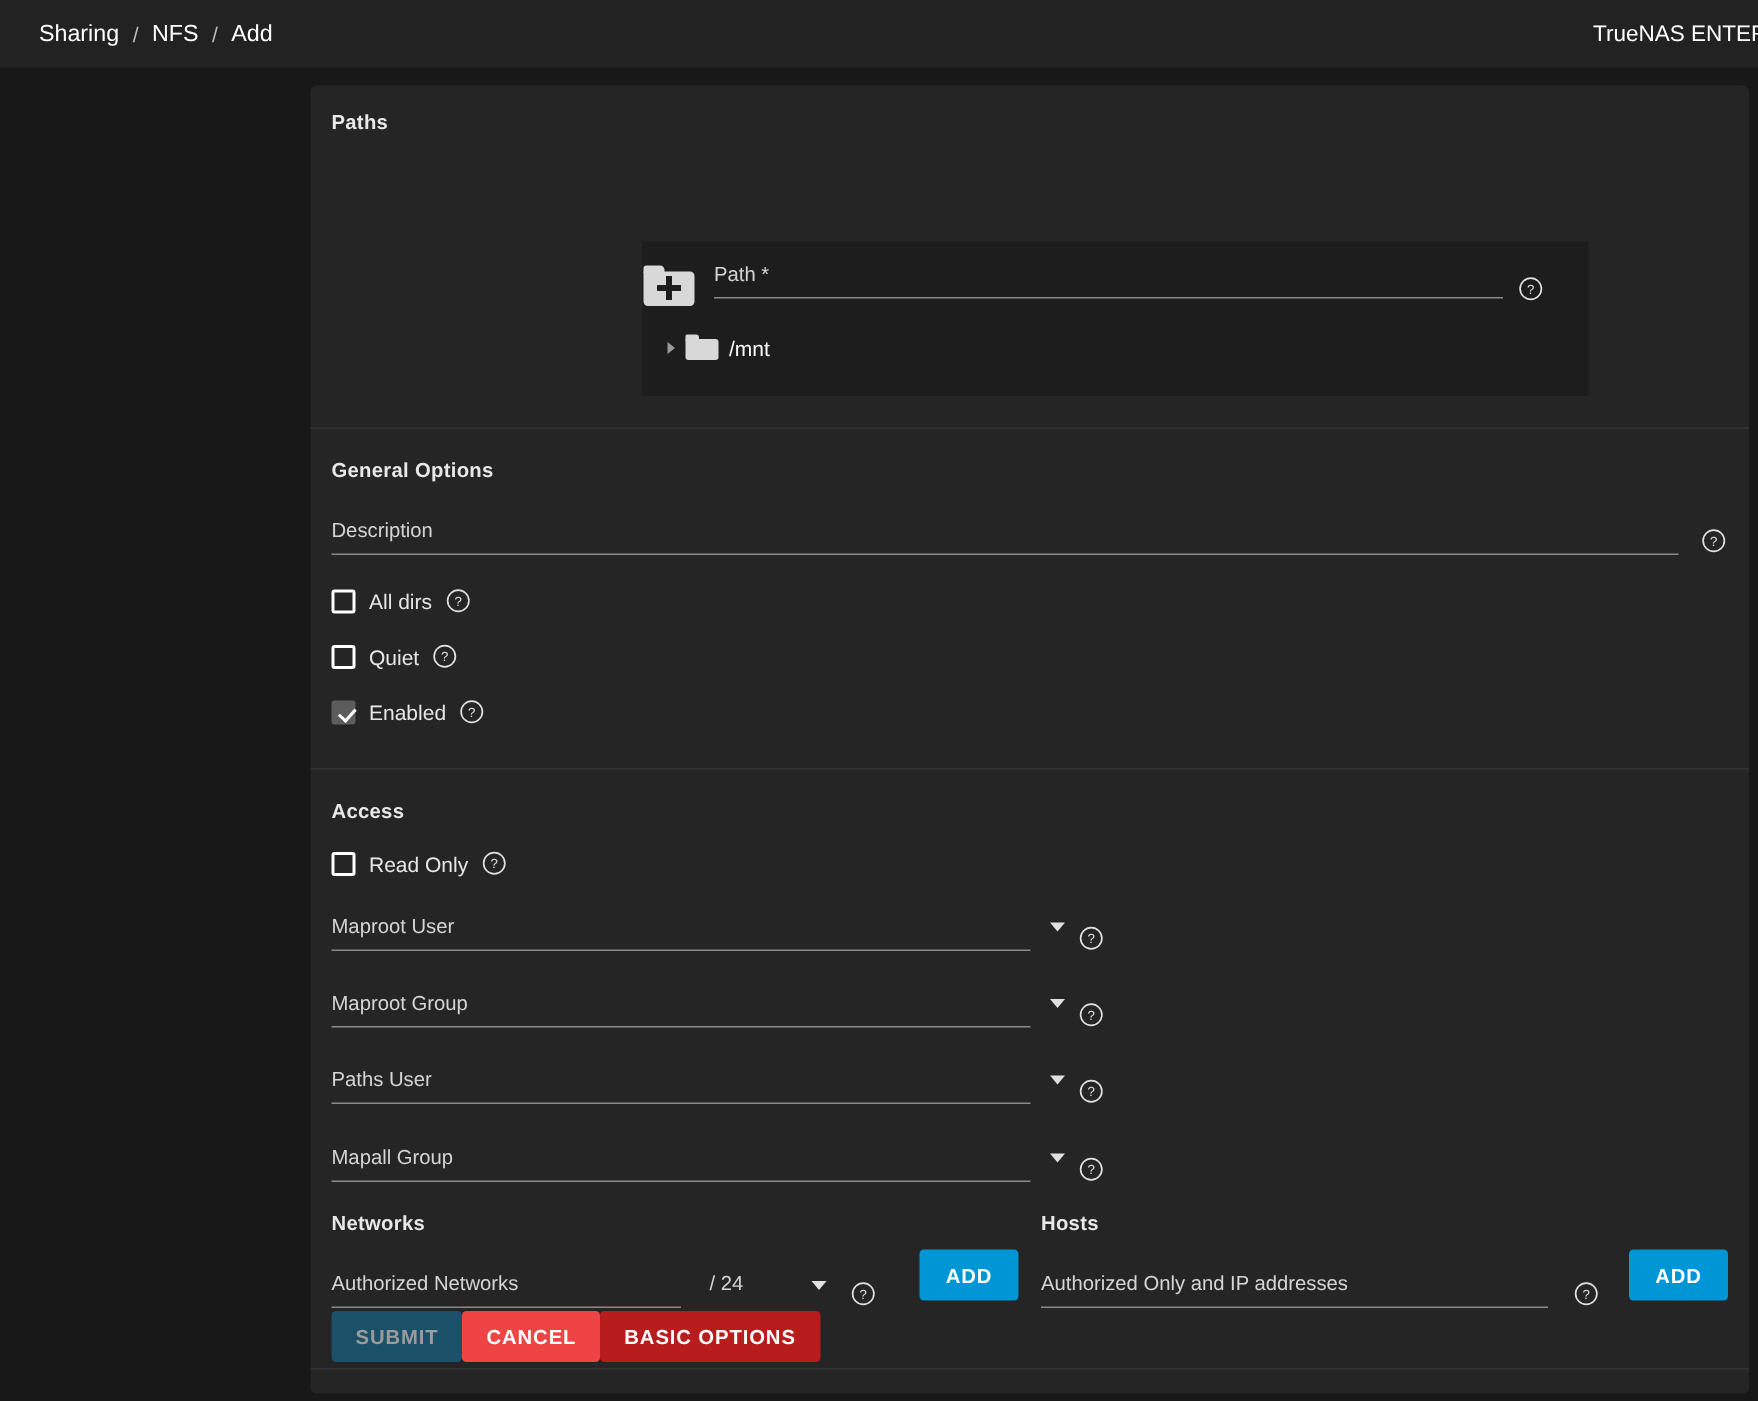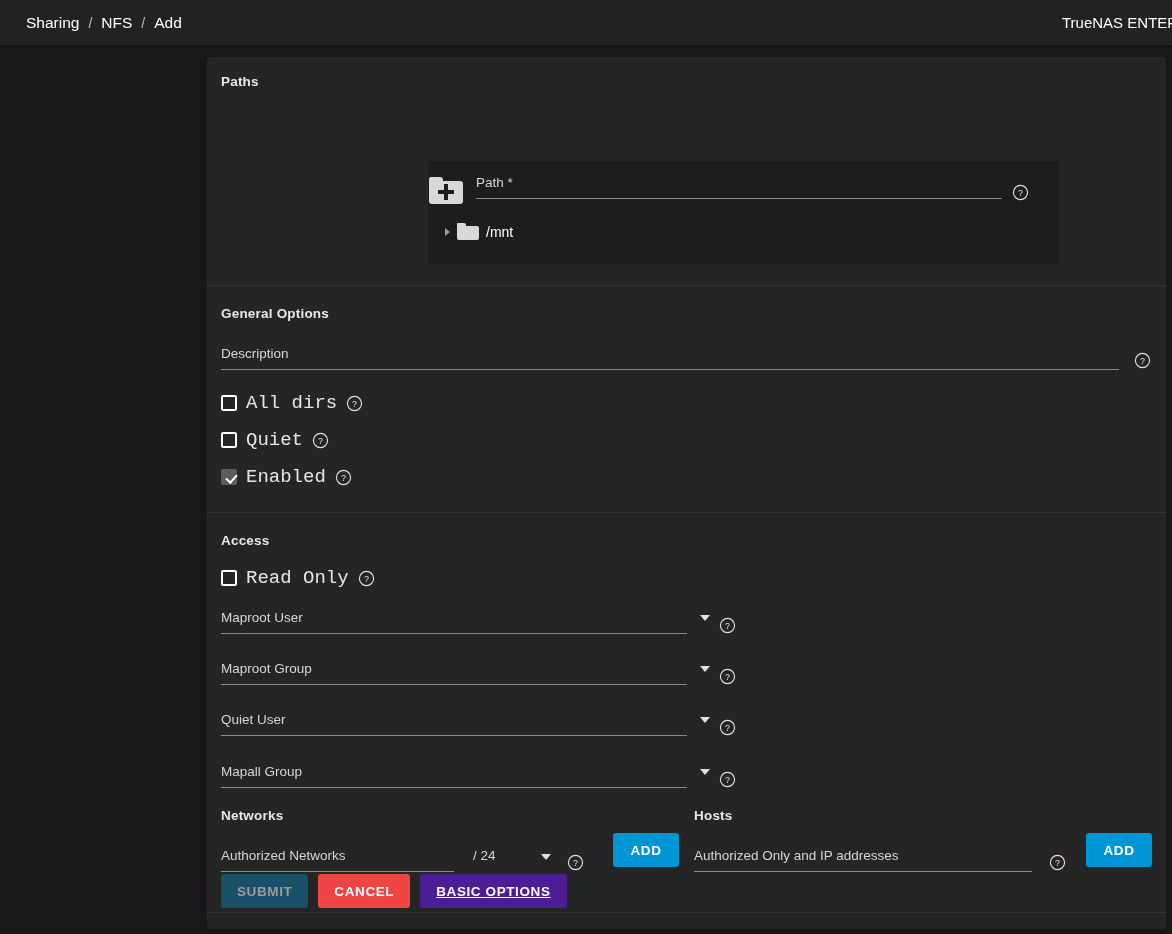--- a/index.html
+++ b/index.html
@@ -211,37 +211,37 @@
   }
   .cb.checked::after {
     content: "";
     position: absolute;
     left: 4.5px; top: 1px;
     width: 5px; height: 9px;
     border: solid #ffffff;
     border-width: 0 2px 2px 0;
     transform: rotate(42deg);
   }
-  .cb-label { font-size: 19px; color: #e6e6e6; font-family: Liberation Mono, monospace; }
+  .cb-label { font-size: 14px; color: #e6e6e6; }
 
   
   .btn {
     border: none;
     border-radius: 3px;
     font-size: 13.5px;
     font-weight: bold;
     letter-spacing: .6px;
     font-family: "Liberation Sans", sans-serif;
     height: 34px;
     padding: 0 16px;
     cursor: pointer;
   }
   .btn-submit { background: #1b5168; color: #9b9b9b; cursor: default; }
   .btn-cancel { background: #ef4444; color: #ffffff; }
-  .btn-basic  { background: #4c1d95; color: #ffffff; text-decoration: underline; }
+  .btn-basic  { background: #b91c1c; color: #ffffff; }
 </style>
 </head>
 <body>
 
 <div class="topbar">
   <div class="breadcrumb">
     <span class="crumb">Sharing</span>
     <span class="crumb-sep">/</span>
     <span class="crumb">NFS</span>
     <span class="crumb-sep">/</span>
@@ -351,21 +351,21 @@
     <div class="field-label">Maproot Group</div>
     <div class="underline" style="width:466px;"></div>
     <div class="caret" style="position:absolute;left:479px;top:5px;"></div>
     <svg class="help" style="position:absolute;left:498px;top:7px;" viewBox="0 0 24 24">
       <circle cx="12" cy="12" r="10" fill="none" stroke="#e0e0e0" stroke-width="1.6"></circle>
       <text x="12" y="16.5" font-size="12.5" fill="#e0e0e0" text-anchor="middle" font-family="Liberation Sans, sans-serif">?</text>
     </svg>
   </div>
 
   <div class="field" style="position:absolute;left:14px;top:655px;width:520px;">
-    <div class="field-label">Quiet User</div>
+    <div class="field-label">Paths User</div>
     <div class="underline" style="width:466px;"></div>
     <div class="caret" style="position:absolute;left:479px;top:5px;"></div>
     <svg class="help" style="position:absolute;left:498px;top:7px;" viewBox="0 0 24 24">
       <circle cx="12" cy="12" r="10" fill="none" stroke="#e0e0e0" stroke-width="1.6"></circle>
       <text x="12" y="16.5" font-size="12.5" fill="#e0e0e0" text-anchor="middle" font-family="Liberation Sans, sans-serif">?</text>
     </svg>
   </div>
 
   <div class="field" style="position:absolute;left:14px;top:707px;width:520px;">
     <div class="field-label">Mapall Group</div>
@@ -400,19 +400,19 @@
     <svg class="help" style="position:absolute;left:355px;top:6px;" viewBox="0 0 24 24">
       <circle cx="12" cy="12" r="10" fill="none" stroke="#e0e0e0" stroke-width="1.6"></circle>
       <text x="12" y="16.5" font-size="12.5" fill="#e0e0e0" text-anchor="middle" font-family="Liberation Sans, sans-serif">?</text>
     </svg>
   </div>
 
   <button class="btn-add" style="position:absolute;left:879px;top:776px;width:66px;">ADD</button>
 
   <div class="divider" style="position:absolute;left:0;top:855px;"></div>
 
-  <div style="position:absolute;left:14px;top:817px;display:flex;gap:10px;">
+  <div style="position:absolute;left:14px;top:817px;display:flex;gap:0;">
     <button class="btn btn-submit">SUBMIT</button>
     <button class="btn btn-cancel">CANCEL</button>
     <button class="btn btn-basic">BASIC OPTIONS</button>
   </div>
 
 </div>
 
 </body></html>

